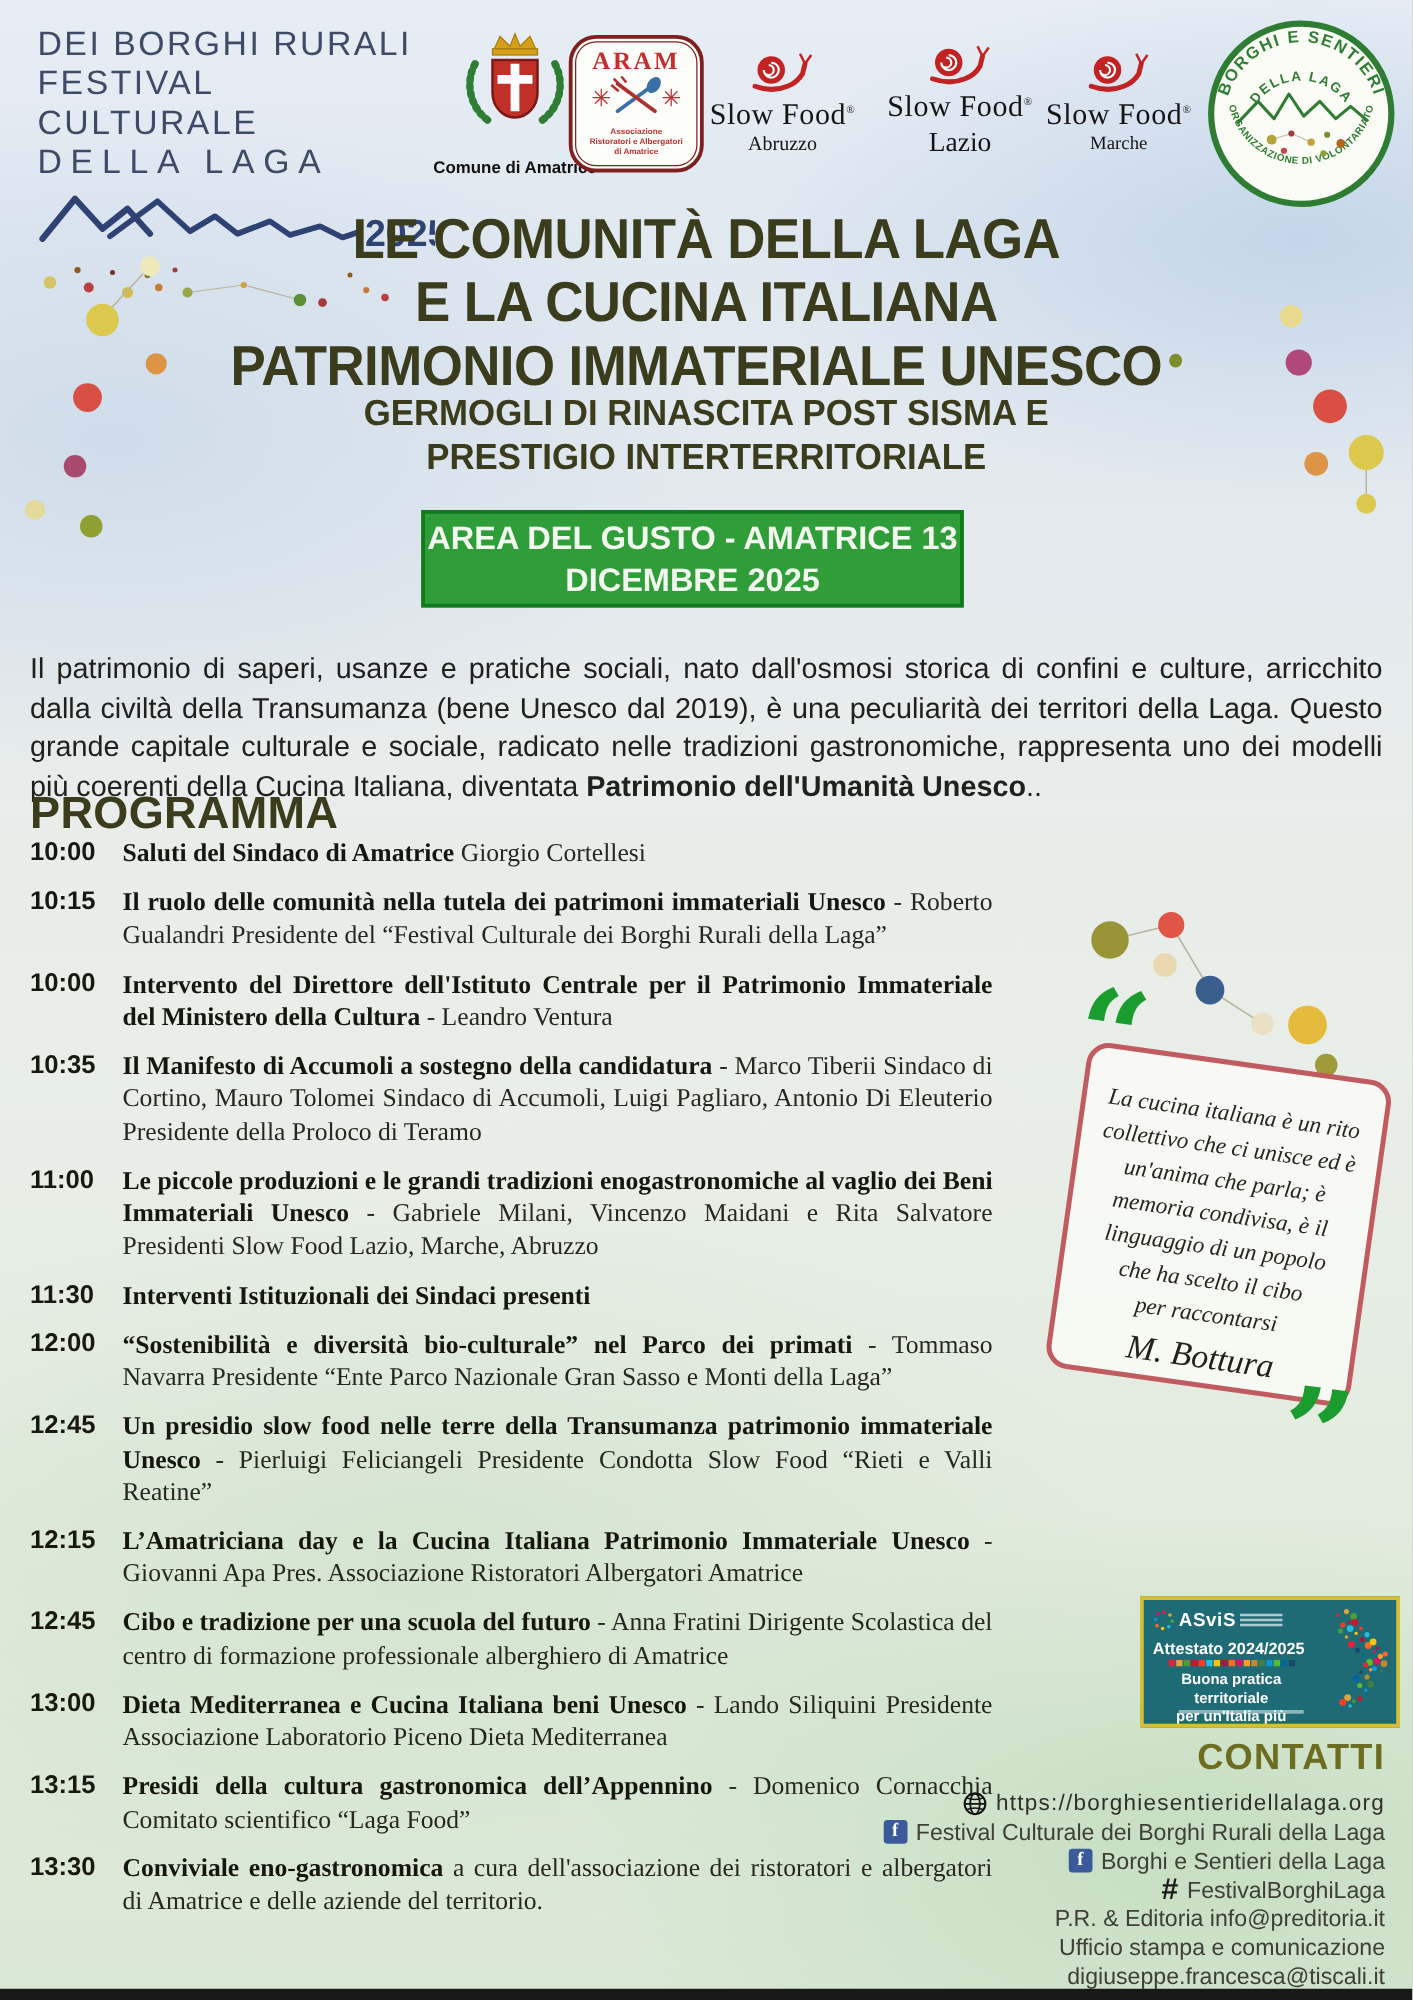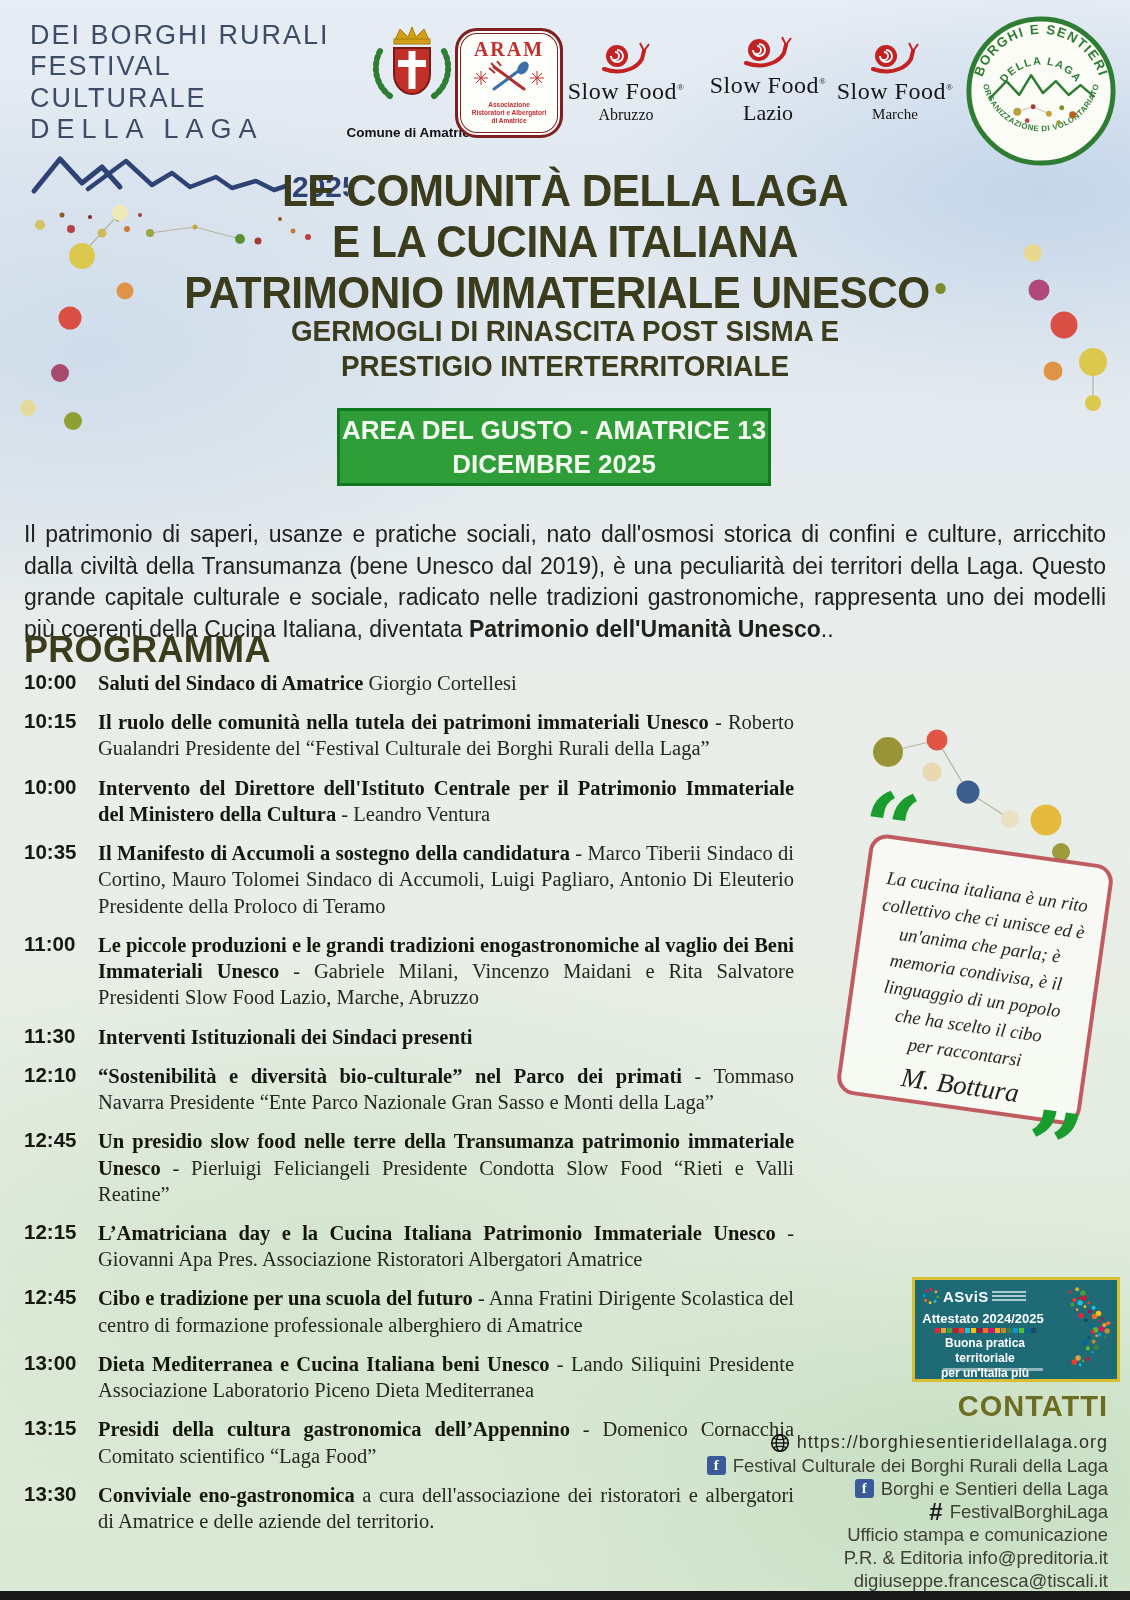--- a/index.html
+++ b/index.html
@@ -292,21 +292,21 @@
       </div>
       <div class="prog-item">
         <div class="prog-time">11:00</div>
         <div class="prog-text"><span class="b">Le piccole produzioni e le grandi tradizioni enogastronomiche al vaglio dei Beni Immateriali Unesco</span> - Gabriele Milani, Vincenzo Maidani e Rita Salvatore Presidenti Slow Food Lazio, Marche, Abruzzo</div>
       </div>
       <div class="prog-item">
         <div class="prog-time">11:30</div>
         <div class="prog-text"><span class="b">Interventi Istituzionali dei Sindaci presenti</span></div>
       </div>
       <div class="prog-item">
-        <div class="prog-time">12:10</div>
+        <div class="prog-time">12:00</div>
         <div class="prog-text"><span class="b">“Sostenibilità e diversità bio-culturale” nel Parco dei primati</span> - Tommaso Navarra Presidente “Ente Parco Nazionale Gran Sasso e Monti della Laga”</div>
       </div>
       <div class="prog-item">
         <div class="prog-time">12:45</div>
         <div class="prog-text"><span class="b">Un presidio slow food nelle terre della Transumanza patrimonio immateriale Unesco</span> - Pierluigi Feliciangeli Presidente Condotta Slow Food “Rieti e Valli Reatine”</div>
       </div>
       <div class="prog-item">
         <div class="prog-time">12:15</div>
         <div class="prog-text"><span class="b">L’Amatriciana day e la Cucina Italiana Patrimonio Immateriale Unesco</span> - Giovanni Apa Pres. Associazione Ristoratori Albergatori Amatrice</div>
       </div>
@@ -464,24 +464,24 @@
     </div>
     <div class="c-row">
       <span class="fb">f</span>
       <span>Borghi e Sentieri della Laga</span>
     </div>
     <div class="c-row">
       <span class="hash">#</span>
       <span>FestivalBorghiLaga</span>
     </div>
     <div class="c-row">
+      <span>P.R. &amp; Editoria info@preditoria.it</span>
+    </div>
+    <div class="c-row">
       <span>Ufficio stampa e comunicazione</span>
-    </div>
-    <div class="c-row">
-      <span>P.R. &amp; Editoria info@preditoria.it</span>
     </div>
     <div class="c-row">
       <span>digiuseppe.francesca@tiscali.it</span>
     </div>
   </div>
 
   <div class="abs bottom-strip"></div>
 </div>
 
 </body></html>

